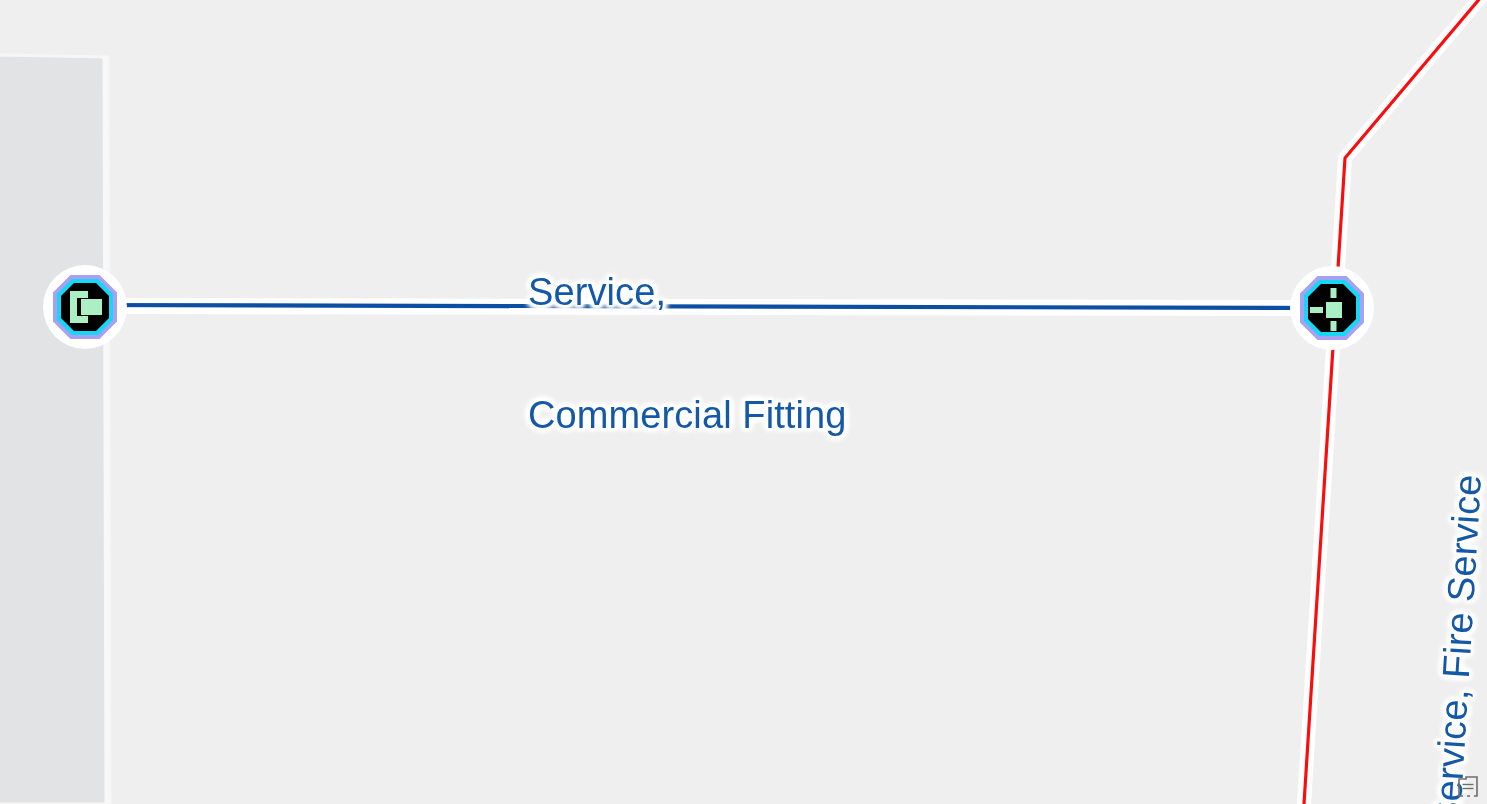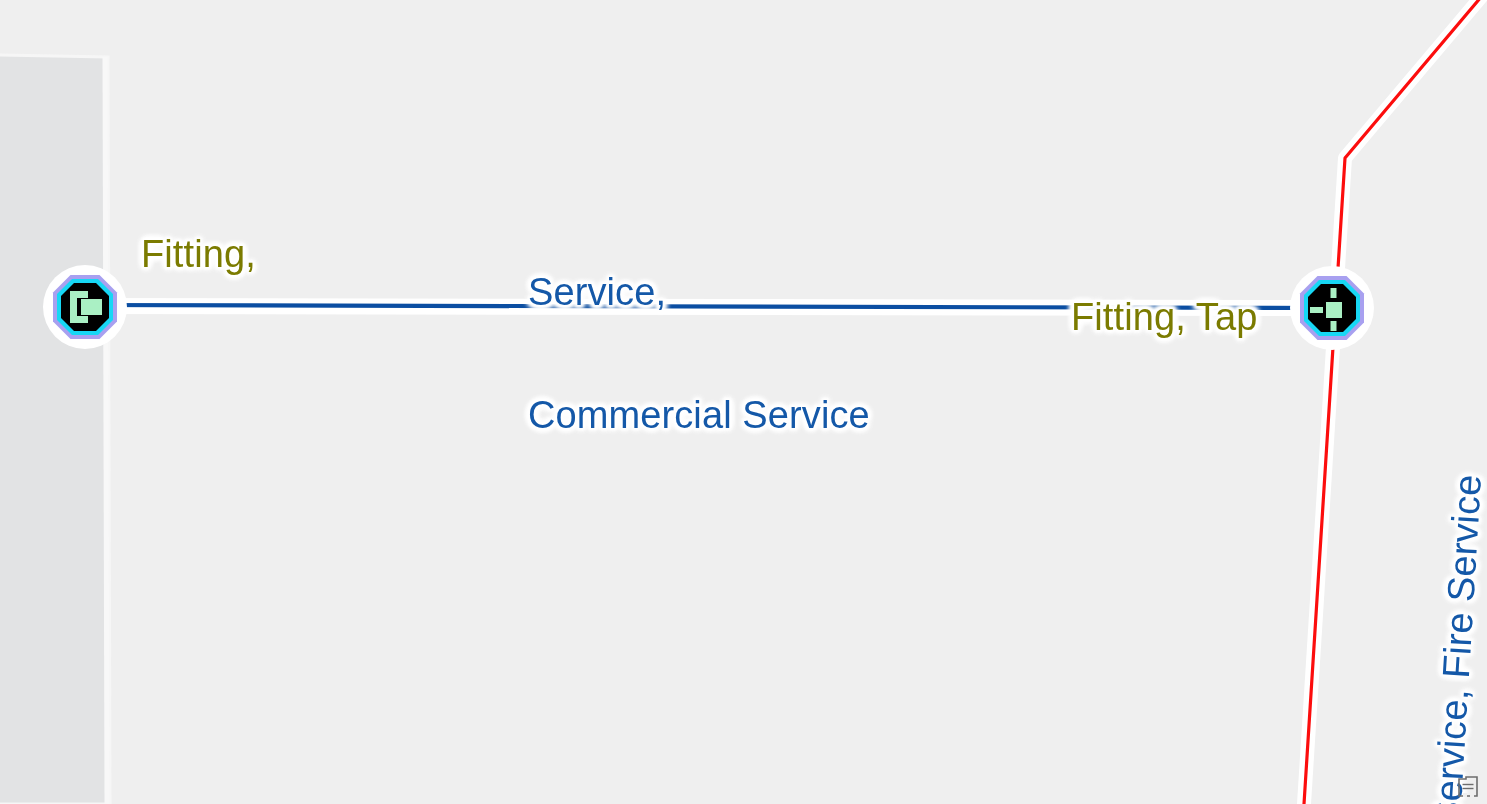--- a/index.html
+++ b/index.html
@@ -143,31 +143,27 @@
       <polygon points="22,7 48,7 63,22 63,48 48,63 22,63 7,48 7,22" fill="#17d7f5"></polygon>
       <polygon points="24,11 46,11 59,24 59,46 46,59 24,59 11,46 11,24" fill="#000000"></polygon>
       <rect x="29" y="29" width="16" height="16" fill="#aaf0c4"></rect>
       <rect x="33.5" y="15" width="6" height="10" fill="#aaf0c4"></rect>
       <rect x="33.5" y="48" width="6" height="10" fill="#aaf0c4"></rect>
       <rect x="13" y="34" width="13" height="6" fill="#aaf0c4"></rect>
     </svg>
   </div>
 
   <div id="label-fitting-endcap" class="map-label label-fitting">
-    <div>Fitting,</div>
   </div>
 
   <div id="label-service-commercial" class="map-label label-service">
     <div>Service,</div>
-    <div>Commercial Service</div>
+    <div>Commercial Fitting</div>
   </div>
 
-  <div id="label-fitting-tap" class="map-label label-fitting">
-    <div>Fitting, Tap</div>
-  </div>
 
   <div id="label-service-fire" class="map-label label-service">
     <div>Service, Fire Service</div>
   </div>
 
   <div id="legend-icon-button">
     <svg width="26" height="24" viewBox="0 0 26 24">
       <path d="M4,5 L4,22 L22,22 L22,3 L11,3 L11,5 Z" fill="none" stroke="#6e6e6e" stroke-width="1.6"></path>
       <line x1="7.5" y1="10.5" x2="18.5" y2="10.5" stroke="#6e6e6e" stroke-width="1.4"></line>
       <line x1="7.5" y1="14.5" x2="18.5" y2="14.5" stroke="#6e6e6e" stroke-width="1.4"></line>

